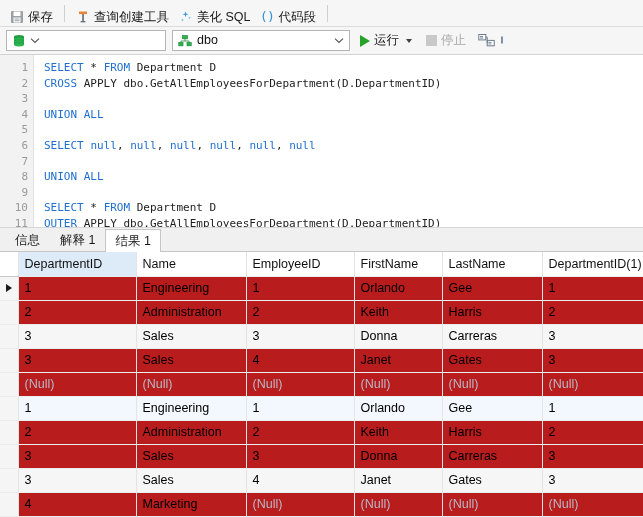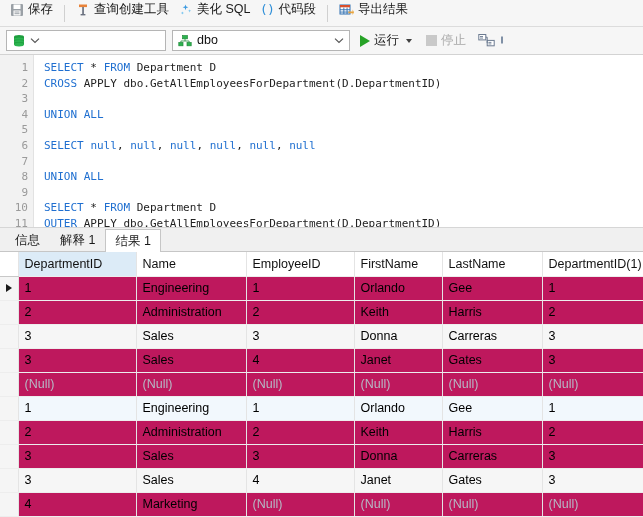--- a/index.html
+++ b/index.html
@@ -31,21 +31,21 @@
     min-height: 27px;
     background: #f6f6f6;
     border-bottom: 1px solid #dcdcdc;
     display: flex;
     align-items: center;
     padding-left: 5px;
     box-sizing: border-box;
   }
   .tb-item {
     display: flex;
-    align-items: flex-start;
+    align-items: flex-end;
     height: 21px;
     padding: 0 5px;
     gap: 4px;
     cursor: default;
     border-radius: 2px;
     white-space: nowrap;
   }
   .tb-label {
     font-size: 12.5px;
     color: #1a1a1a;
@@ -201,21 +201,21 @@
     position: relative;
     z-index: 2;
     margin-bottom: -1px;
     height: 23px;
     line-height: 22px;
   }
 
   
   .gridwrap {
     flex: 1;
-    background: #be185d;
+    background: #b91c1c;
     overflow: hidden;
     position: relative;
   }
   table.grid {
     border-collapse: collapse;
     width: 643px;
     table-layout: fixed;
     font-size: 12.5px;
   }
   table.grid th, table.grid td {
@@ -314,34 +314,20 @@
           <text x="0.5" y="11.2" font-family="DejaVu Sans, sans-serif" font-size="13" fill="#2f8fd8">(</text>
           <text x="7.2" y="11.2" font-family="DejaVu Sans, sans-serif" font-size="13" fill="#2f8fd8">)</text>
         </svg>
       </span>
       <span class="tb-label">代码段</span>
     </div>
 
     <div class="tb-sep"></div>
 
 
-    <div class="tb-item">
-      <span class="ico">
-        <svg class="ico" width="15" height="14" viewBox="0 0 15 14">
-          <rect x="1" y="2" width="10" height="9" fill="#ffffff" stroke="#2f6fb0" stroke-width="1"></rect>
-          <rect x="1" y="2" width="10" height="2.3" fill="#d94f2b"></rect>
-          <rect x="4.4" y="4.6" width="0.9" height="6.4" fill="#2f6fb0"></rect>
-          <rect x="7.6" y="4.6" width="0.9" height="6.4" fill="#2f6fb0"></rect>
-          <rect x="1" y="6.3" width="10" height="0.9" fill="#2f6fb0"></rect>
-          <rect x="1" y="8.6" width="10" height="0.9" fill="#2f6fb0"></rect>
-          <path d="M9.4 8.4 L13.6 8.4 L13.6 6.6 L15 9.3 L13.6 12 L13.6 10.2 L9.4 10.2 Z" fill="#e8a33d"></path>
-        </svg>
-      </span>
-      <span class="tb-label">导出结果</span>
-    </div>
 
   </div>
 
   <div class="toolbar2">
 
 
     <div class="combo combo-db">
       <span class="combo-ico">
         <svg width="14" height="14" viewBox="0 0 14 14">
           <ellipse cx="7" cy="3" rx="5" ry="1.9" fill="#1e9e3e"></ellipse>

